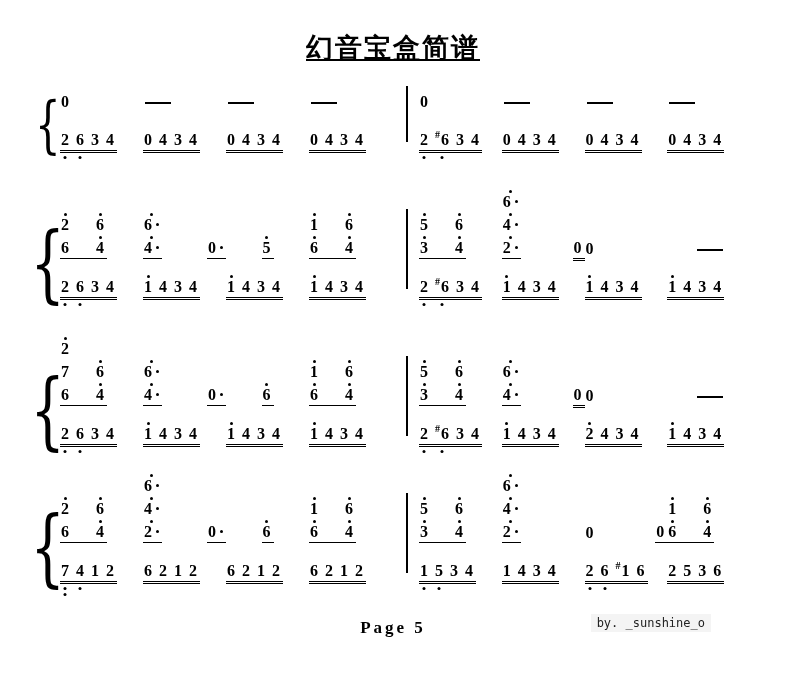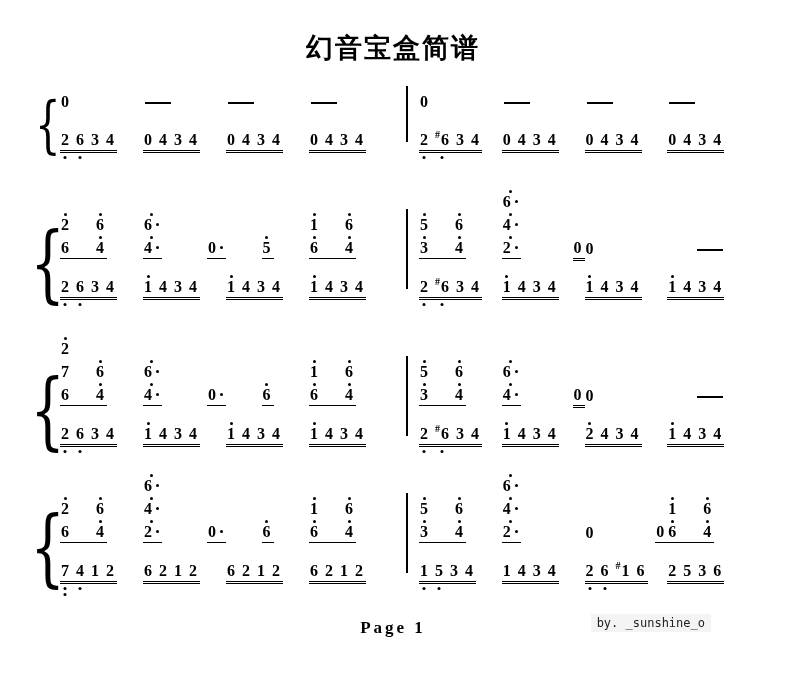--- a/index.html
+++ b/index.html
@@ -1,18 +1,18 @@
 <!DOCTYPE html>
 <html><head>
 <meta charset="utf-8">
 <style>
   html,body{margin:0;padding:0;background:#dcdcdc;}
   .page{position:relative;width:786px;height:673px;background:#ffffff;overflow:hidden;
         font-family:"Liberation Serif","DejaVu Serif",serif;color:#000;}
-  .title{ text-align:center;font-size:27px;font-weight:bold;margin:30px 0 20px 0;letter-spacing:2px;}
+  .title{ text-align:center;font-size:27px;font-weight:bold;margin:30px 0 20px 0;letter-spacing:2px;text-decoration:underline;}
   
   .system{display:flex;padding:0 34px 0 36px;}
   .system.s-gap-a{margin-bottom:36px}
   .system.s-gap-c{margin-bottom:26px}
   .brace{width:24px;display:flex;align-items:flex-end;justify-content:center;}
   .brace span{font-family:"DejaVu Serif",serif;font-weight:normal;display:block;
               transform:scaleX(0.65);transform-origin:center bottom;line-height:0.82;}
   .tall .brace span{font-size:84px;}
   .short .brace span{font-size:62px;}
   .staves{flex:1;position:relative;display:flex;flex-direction:column;}
@@ -2126,16 +2126,16 @@
                     </div>
                   </div>
                 </div>
               </div>
             </div>
           </div>
         </div>
       </div>
     </div>
   <div class="footer">
-    <div class="page-label">Page 1</div>
+    <div class="page-label">Page 5</div>
     <div class="credit" style="background: rgb(244, 244, 244);">by. _sunshine_o</div>
   </div>
 </div>
 
 </body></html>

